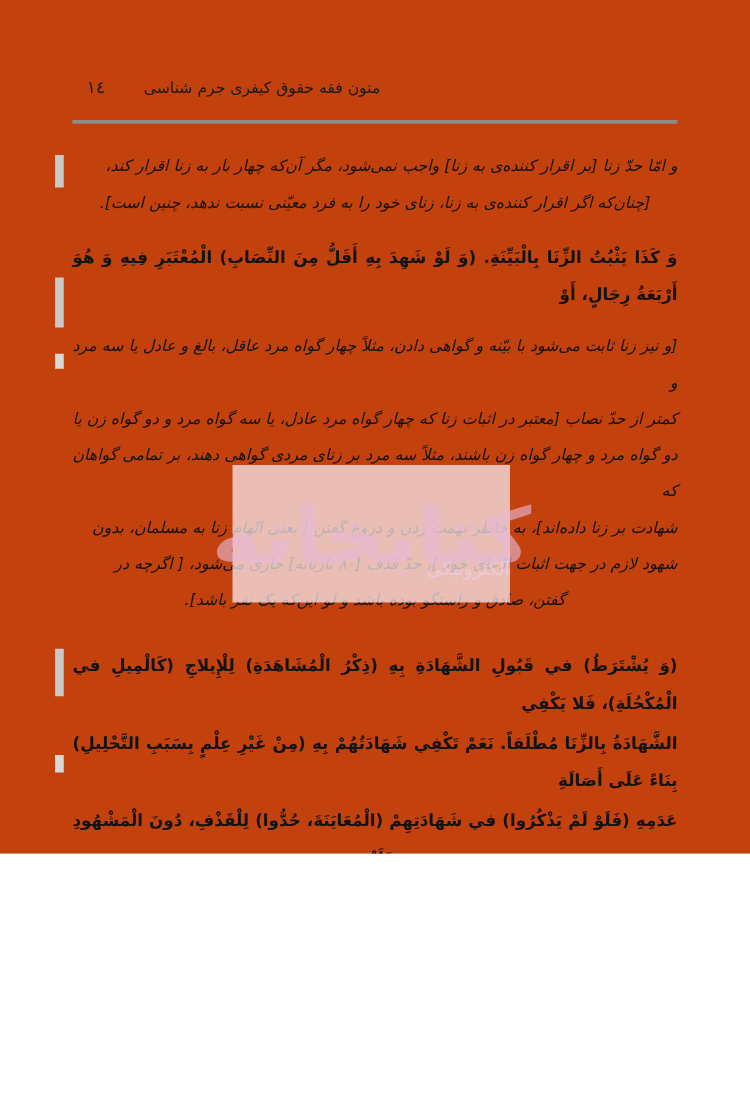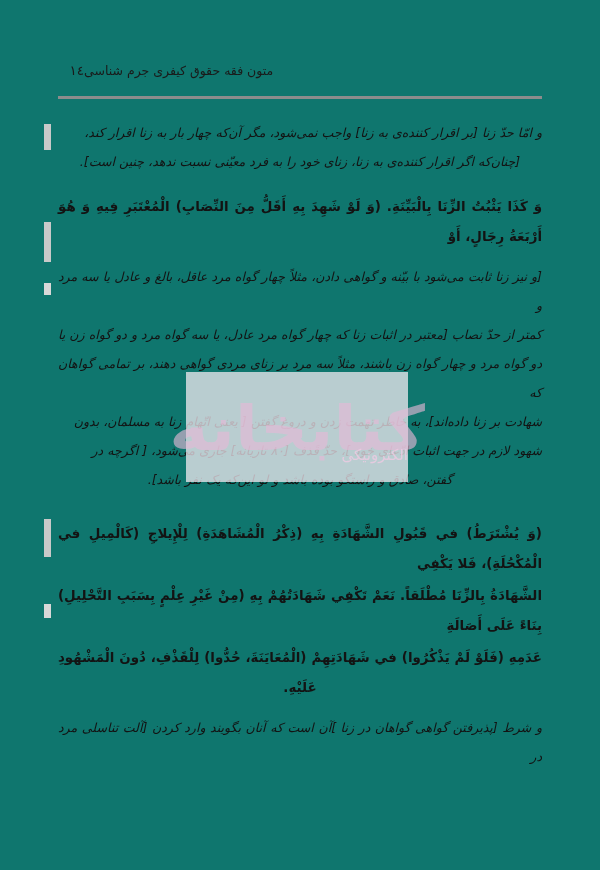--- a/index.html
+++ b/index.html
@@ -3,23 +3,23 @@
 <meta charset="utf-8">
 <style>
   html, body {
     margin: 0;
     padding: 0;
     background: #ffffff;
   }
   .page {
     position: relative;
     width: 600px;
-    height: 870px;
+    height: 683px;
     margin: 0 auto;
-    background: #0f766e;
+    background: #c2410c;
     overflow: hidden;
     font-family: "DejaVu Sans", "Liberation Sans", sans-serif;
     direction: rtl;
   }
 
   
   .header {
     position: absolute;
     top: 62px;
     right: 58px;
@@ -30,20 +30,21 @@
     align-items: baseline;
     justify-content: flex-start;
     gap: 0;
   }
   .header-title {
     font-size: 12.5px;
     color: #1a1a1a;
     letter-spacing: 0.2px;
     margin-right: 178px;
     white-space: nowrap;
+    margin-left: 31px;
   }
   .header-page-number {
     font-size: 13.5px;
     color: #1a1a1a;
     white-space: nowrap;
     min-width: 26px;
     text-align: right;
   }
   .header-rule {
     position: absolute;

